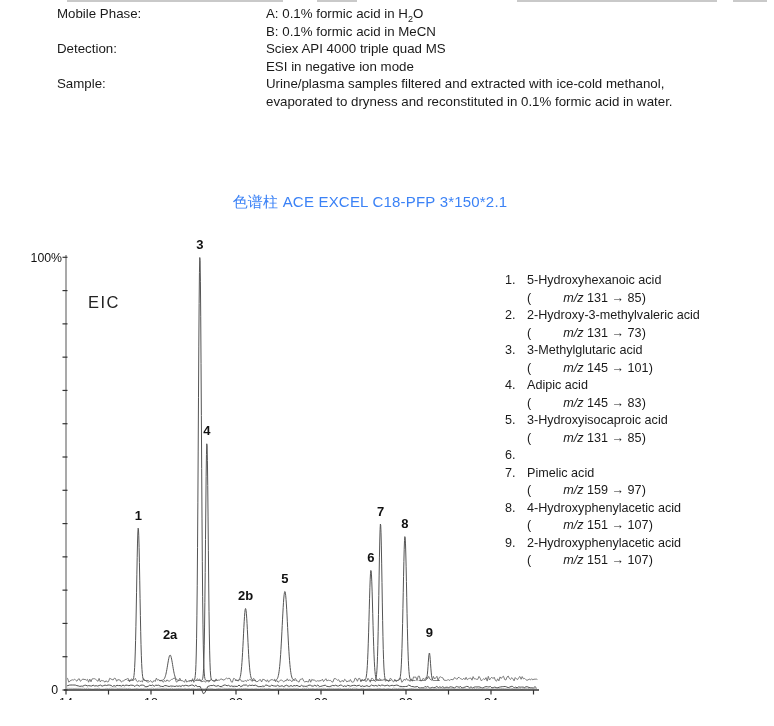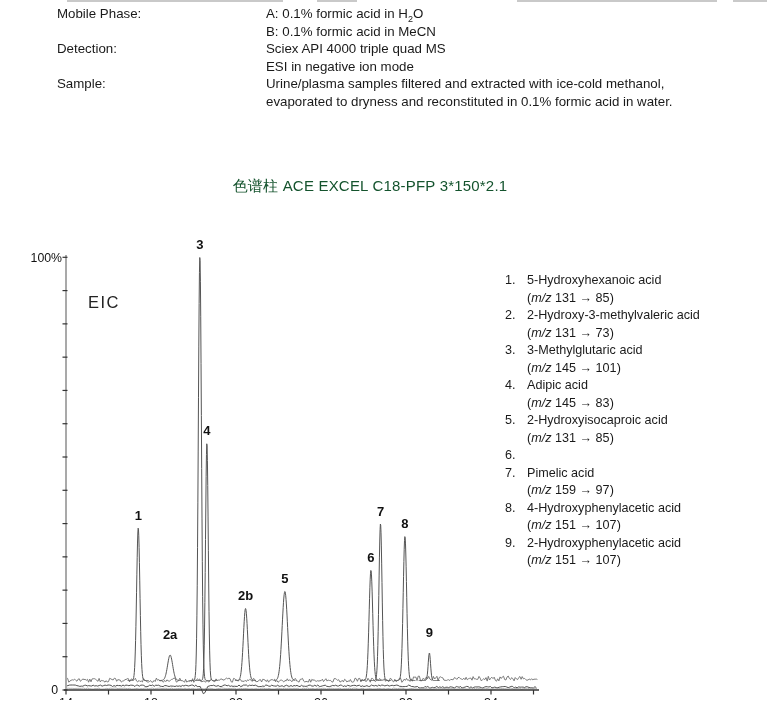--- a/index.html
+++ b/index.html
@@ -20,21 +20,21 @@
   
   .column-title{position:absolute;left:0;top:177px;width:740px;text-align:center;
     font-size:15px;letter-spacing:.2px;}
   
   .chrom{position:absolute;left:0;top:228px;width:560px;height:498px;}
   svg text{font-family:"Liberation Sans","DejaVu Sans",sans-serif;}
   
   .legend{position:absolute;left:505px;top:272px;width:266px;font-size:12.6px;line-height:17.5px;}
   .li{display:flex;margin:0;}
   .li .num{width:22px;flex:0 0 22px;}
-  .li .mz i{}
+  .li .mz i{margin-left:32px;}
 </style>
 </head>
 <body>
 
 <div class="page">
 
   <div>
     <div class="remnant" style="left:67px;width:216px;"></div>
     <div class="remnant" style="left:317px;width:40px;"></div>
     <div class="remnant" style="left:517px;width:200px;"></div>
@@ -59,21 +59,21 @@
     <div class="cond-row">
       <div class="cond-label">Sample:</div>
       <div class="cond-values">
         <div>Urine/plasma samples filtered and extracted with ice-cold methanol,</div>
         <div>evaporated to dryness and reconstituted in 0.1% formic acid in water.</div>
       </div>
     </div>
   </div>
 
 
-  <div class="column-title" style="color: #14532d;">色谱柱 ACE EXCEL C18-PFP 3*150*2.1</div>
+  <div class="column-title" style="color: #3b82f6; margin-top: 16px;">色谱柱 ACE EXCEL C18-PFP 3*150*2.1</div>
 
   <div class="chrom">
     <svg width="560" height="498" viewBox="0 0 560 498">
       <g id="traces">
           <polyline points="66.4,450.1 67.6,450.4 68.8,454.2 69.9,453.0 71.1,452.3 72.3,451.8 73.4,452.1 74.6,451.1 75.8,452.4 76.9,453.2 78.1,451.2 79.3,450.8 80.4,453.3 81.6,452.3 82.8,450.9 84.0,451.6 85.1,451.3 86.3,452.3 87.5,451.3 88.6,454.2 89.8,451.1 91.0,453.8 92.1,450.9 93.3,450.7 94.5,450.7 95.6,451.3 96.8,452.4 98.0,453.3 99.1,450.4 100.3,453.9 101.5,452.4 102.7,452.7 103.8,453.0 105.0,454.2 106.2,452.7 107.3,454.0 108.5,453.6 109.7,450.3 110.8,450.8 112.0,451.6 113.2,451.9 114.3,450.2 115.5,450.5 116.7,453.3 117.8,451.6 119.0,451.9 120.2,452.1 121.4,454.1 122.5,453.1 123.7,453.0 124.9,451.5 126.0,451.6 127.2,450.7 128.4,450.7 129.5,453.9 130.7,451.5 131.9,450.9 133.0,452.8 134.2,451.5 135.4,450.3 136.5,453.0 137.7,454.0 138.9,452.4 140.1,453.6 141.2,452.9 142.4,454.0 143.6,450.6 144.7,452.3 145.9,452.8 147.1,453.8 148.2,454.1 149.4,453.6 150.6,452.6 151.7,454.1 152.9,454.2 154.1,452.4 155.2,453.5 156.4,450.1 157.6,452.3 158.8,451.5 159.9,453.1 161.1,452.4 162.3,453.3 163.4,454.2 164.6,452.4 165.8,453.6 166.9,451.9 168.1,452.8 169.3,453.2 170.4,452.4 171.6,451.4 172.8,451.1 173.9,450.1 175.1,450.2 176.3,454.1 177.5,453.6 178.6,452.7 179.8,450.2 181.0,452.7 182.1,452.6 183.3,453.1 184.5,454.3 185.6,451.3 186.8,454.2 188.0,452.8 189.1,453.5 190.3,452.7 191.5,453.6 192.6,450.7 193.8,454.3 195.0,452.2 196.2,452.5 197.3,450.8 198.5,451.8 199.7,451.0 200.8,453.5 202.0,453.7 203.2,453.2 204.3,452.9 205.5,454.3 206.7,452.7 207.8,453.2 209.0,454.1 210.2,452.2 211.3,451.1 212.5,452.6 213.7,453.4 214.9,453.7 216.0,450.9 217.2,452.4 218.4,452.1 219.5,452.3 220.7,450.9 221.9,451.2 223.0,451.9 224.2,452.1 225.4,450.8 226.5,450.1 227.7,450.8 228.9,450.2 230.0,450.6 231.2,453.8 232.4,454.2 233.6,450.4 234.7,450.8 235.9,451.8 237.1,452.2 238.2,453.2 239.4,451.6 240.6,451.6 241.7,453.4 242.9,453.1 244.1,453.5 245.2,452.3 246.4,453.5 247.6,451.8 248.7,452.5 249.9,451.3 251.1,452.3 252.3,453.4 253.4,450.4 254.6,451.2 255.8,453.6 256.9,453.6 258.1,453.4 259.3,451.9 260.4,451.6 261.6,454.0 262.8,451.2 263.9,451.6 265.1,452.1 266.3,453.6 267.4,451.8 268.6,454.2 269.8,452.4 271.0,451.9 272.1,451.5 273.3,452.4 274.5,451.3 275.6,453.8 276.8,452.5 278.0,454.2 279.1,453.6 280.3,452.2 281.5,451.9 282.6,453.0 283.8,454.0 285.0,452.4 286.1,452.9 287.3,450.8 288.5,453.0 289.7,451.7 290.8,452.7 292.0,453.7 293.2,451.7 294.3,451.3 295.5,450.5 296.7,453.0 297.8,453.2 299.0,454.2 300.2,451.4 301.3,451.2 302.5,450.4 303.7,453.1 304.8,454.0 306.0,453.4 307.2,453.6 308.4,454.1 309.5,451.1 310.7,454.2 311.9,451.3 313.0,452.4 314.2,451.7 315.4,453.1 316.5,453.3 317.7,452.7 318.9,453.1 320.0,452.7 321.2,452.6 322.4,451.2 323.5,453.6 324.7,452.1 325.9,450.7 327.1,453.1 328.2,452.0 329.4,452.5 330.6,452.4 331.7,453.8 332.9,454.1 334.1,450.7 335.2,450.5 336.4,451.3 337.6,452.3 338.7,451.7 339.9,453.9 341.1,453.7 342.2,452.3 343.4,453.9 344.6,451.3 345.8,452.2 346.9,454.0 348.1,452.9 349.3,453.4 350.4,451.5 351.6,453.9 352.8,454.2 353.9,453.6 355.1,450.1 356.3,450.8 357.4,453.3 358.6,450.5 359.8,450.4 360.9,453.9 362.1,451.2 363.3,452.6 364.5,451.2 365.6,453.4 366.8,453.1 368.0,450.3 369.1,452.0 370.3,454.2 371.5,450.4 372.6,450.5 373.8,451.7 375.0,453.4 376.1,453.0 377.3,451.2 378.5,452.2 379.6,450.5 380.8,452.1 382.0,451.9 383.2,452.4 384.3,450.8 385.5,453.3 386.7,451.4 387.8,453.0 389.0,453.6 390.2,450.3 391.3,450.9 392.5,453.1 393.7,453.9 394.8,451.3 396.0,453.6 397.2,452.8 398.3,451.5 399.5,450.5 400.7,450.5 401.9,454.3 403.0,453.0 404.2,451.2 405.4,452.3 406.5,450.4 407.7,452.3 408.9,451.9 410.0,453.4 411.2,450.8 412.4,453.2 413.5,448.9 414.7,449.2 415.9,449.1 417.0,452.6 418.2,448.2 419.4,448.2 420.6,452.9 421.7,452.8 422.9,450.5 424.1,451.0 425.2,451.7 426.4,448.9 427.6,450.7 428.7,448.4 429.9,451.1 431.1,451.8 432.2,452.4 433.4,448.4 434.6,451.0 435.7,449.9 436.9,448.3 438.1,452.8 439.3,449.4 440.4,448.8 441.6,449.5 442.8,449.8 443.9,452.1 445.1,452.3 446.3,452.5 447.4,452.0 448.6,451.7 449.8,452.5 450.9,451.3 452.1,451.7 453.3,451.6 454.4,449.6 455.6,450.1 456.8,451.4 458.0,449.7 459.1,449.3 460.3,450.6 461.5,451.1 462.6,451.5 463.8,450.2 465.0,451.7 466.1,449.3 467.3,451.8 468.5,450.7 469.6,450.3 470.8,450.0 472.0,452.2 473.1,448.6 474.3,450.9 475.5,450.8 476.7,451.4 477.8,451.3 479.0,448.4 480.2,450.2 481.3,452.9 482.5,451.7 483.7,450.7 484.8,451.6 486.0,449.6 487.2,453.1 488.3,448.3 489.5,452.0 490.7,450.3 491.8,449.2 493.0,450.6 494.2,449.2 495.4,452.4 496.5,453.2 497.7,450.8 498.9,452.9 500.0,448.9 501.2,450.5 502.4,448.9 503.5,448.2 504.7,451.6 505.9,452.0 507.0,449.1 508.2,448.0 509.4,450.5 510.5,451.5 511.7,449.6 512.9,450.8 514.1,452.9 515.2,449.5 516.4,450.9 517.6,451.6 518.7,449.6 519.9,448.5 521.1,451.3 522.2,448.6 523.4,450.8 524.6,450.4 525.7,451.5 526.9,452.3 528.1,451.9 529.2,451.0 530.4,452.0 531.6,450.7 532.8,451.9 533.9,451.2 535.1,451.2 536.3,451.1 537.4,451.5" fill="none" stroke="#6d6d6d" stroke-width="0.9"></polyline>
           <polyline points="66.4,457.9 67.9,457.6 69.4,457.1 70.9,457.0 72.4,457.0 73.9,457.0 75.4,457.1 76.8,457.6 78.3,457.9 79.8,458.4 81.3,458.1 82.8,458.2 84.3,457.4 85.8,457.2 87.3,457.9 88.7,457.6 90.2,457.9 91.7,458.0 93.2,457.2 94.7,458.0 96.2,457.7 97.7,458.1 99.2,457.5 100.6,457.1 102.1,458.2 103.6,457.6 105.1,457.1 106.6,457.5 108.1,457.0 109.6,457.1 111.1,457.4 112.5,458.5 114.0,457.6 115.5,458.2 117.0,457.3 118.5,457.6 120.0,457.5 121.5,458.1 123.0,457.0 124.4,457.9 125.9,457.1 127.4,457.3 128.9,457.7 130.4,457.2 131.9,457.2 133.4,457.4 134.9,458.5 136.3,457.1 137.8,457.2 139.3,458.2 140.8,457.2 142.3,457.1 143.8,457.4 145.3,458.5 146.8,458.6 148.2,458.3 149.7,457.2 151.2,457.6 152.7,457.0 154.2,458.3 155.7,457.2 157.2,457.4 158.7,457.2 160.1,458.1 161.6,458.4 163.1,458.6 164.6,457.6 166.1,457.6 167.6,458.1 169.1,458.5 170.6,458.0 172.0,458.1 173.5,458.2 175.0,458.5 176.5,457.9 178.0,458.3 179.5,457.9 181.0,458.4 182.5,457.4 183.9,458.0 185.4,457.3 186.9,457.5 188.4,458.0 189.9,457.6 191.4,457.1 192.9,457.1 194.4,458.3 195.8,457.2 197.3,458.5 198.8,458.5 200.3,458.6 201.8,462.3 203.3,465.7 204.8,464.8 206.3,461.9 207.7,458.5 209.2,458.0 210.7,457.5 212.2,457.6 213.7,457.2 215.2,458.0 216.7,458.2 218.2,457.5 219.6,458.4 221.1,458.6 222.6,457.9 224.1,457.0 225.6,457.1 227.1,457.8 228.6,457.3 230.1,458.4 231.5,457.9 233.0,458.4 234.5,458.2 236.0,458.4 237.5,458.4 239.0,457.0 240.5,458.4 242.0,458.2 243.4,457.1 244.9,457.1 246.4,457.0 247.9,458.3 249.4,457.2 250.9,457.5 252.4,457.2 253.9,457.6 255.3,457.1 256.8,457.8 258.3,458.6 259.8,458.6 261.3,458.5 262.8,458.0 264.3,458.4 265.8,457.0 267.2,457.3 268.7,458.1 270.2,458.3 271.7,457.2 273.2,457.8 274.7,458.0 276.2,458.2 277.7,457.2 279.1,458.3 280.6,458.2 282.1,457.7 283.6,458.6 285.1,457.8 286.6,457.2 288.1,458.1 289.6,458.3 291.0,457.5 292.5,458.4 294.0,457.5 295.5,457.9 297.0,457.4 298.5,458.2 300.0,458.6 301.5,457.3 302.9,458.2 304.4,458.2 305.9,458.4 307.4,458.0 308.9,457.2 310.4,457.2 311.9,458.1 313.4,458.1 314.8,457.2 316.3,458.2 317.8,457.0 319.3,458.4 320.8,458.4 322.3,457.9 323.8,457.5 325.3,457.2 326.7,458.3 328.2,458.5 329.7,458.6 331.2,458.0 332.7,457.4 334.2,457.8 335.7,457.2 337.2,458.0 338.6,458.0 340.1,457.1 341.6,457.1 343.1,458.6 344.6,457.8 346.1,458.5 347.6,457.3 349.1,457.7 350.5,458.2 352.0,457.7 353.5,457.4 355.0,457.3 356.5,458.0 358.0,457.5 359.5,457.3 361.0,458.6 362.4,457.8 363.9,458.5 365.4,458.2 366.9,457.6 368.4,458.4 369.9,458.4 371.4,457.0 372.9,457.6 374.3,457.9 375.8,457.4 377.3,458.2 378.8,457.0 380.3,457.9 381.8,457.0 383.3,457.3 384.8,457.9 386.2,457.5 387.7,457.2 389.2,458.1 390.7,457.6 392.2,457.3 393.7,457.7 395.2,457.4 396.7,457.1 398.1,457.4 399.6,458.3 401.1,458.4 402.6,458.6 404.1,458.6 405.6,458.5 407.1,458.4 408.6,457.1 410.0,457.6 411.5,458.5 413.0,458.6 414.5,459.0 416.0,458.8 417.5,458.5 419.0,459.9 420.5,459.9 421.9,459.7 423.4,460.0 424.9,458.5 426.4,459.1 427.9,458.5 429.4,459.9 430.9,460.0 432.4,459.3 433.8,459.8 435.3,459.4 436.8,458.4 438.3,459.6 439.8,458.9 441.3,459.5 442.8,458.7 444.3,459.8 445.7,459.3 447.2,459.2 448.7,459.7 450.2,458.8 451.7,459.0 453.2,459.4 454.7,459.9 456.2,458.6 457.6,458.8 459.1,459.3 460.6,458.5 462.1,460.0 463.6,459.4 465.1,459.1 466.6,458.4 468.1,458.6 469.5,459.8 471.0,458.8 472.5,460.0 474.0,459.2 475.5,458.9 477.0,459.0 478.5,458.8 480.0,459.1 481.4,459.7 482.9,460.0 484.4,459.1 485.9,458.6 487.4,458.8 488.9,459.0 490.4,458.5 491.9,459.9 493.3,459.5 494.8,459.1 496.3,459.6 497.8,459.7 499.3,459.2 500.8,458.9 502.3,458.7 503.8,458.6 505.2,458.5 506.7,459.0 508.2,459.6 509.7,459.1 511.2,458.4 512.7,458.4 514.2,459.9 515.7,459.1 517.1,459.8 518.6,458.9 520.1,459.2 521.6,459.1 523.1,459.1 524.6,459.5 526.1,458.7 527.6,458.8 529.0,459.5 530.5,459.7 532.0,459.9 533.5,459.9 535.0,458.6 536.5,460.0" fill="none" stroke="#3c3c3c" stroke-width="0.9"></polyline>
           <polyline points="66.4,460.3 68.3,460.2 70.2,460.4 72.2,460.3 74.1,460.5 76.0,460.4 77.9,460.4 79.8,460.4 81.7,460.3 83.6,460.1 85.5,460.8 87.5,460.1 89.4,460.7 91.3,460.9 93.2,461.1 95.1,460.6 97.0,460.8 98.9,460.1 100.8,461.1 102.8,461.0 104.7,460.9 106.6,460.4 108.5,460.7 110.4,460.2 112.3,460.4 114.2,460.1 116.1,460.1 118.1,460.7 120.0,460.3 121.9,460.4 123.8,460.2 125.7,460.4 127.6,460.7 129.5,460.4 131.4,461.0 133.4,460.9 135.3,460.7 137.2,460.4 139.1,461.0 141.0,460.6 142.9,460.9 144.8,460.1 146.7,460.1 148.7,460.9 150.6,460.4 152.5,460.1 154.4,460.9 156.3,460.5 158.2,460.3 160.1,460.2 162.0,460.7 164.0,460.3 165.9,460.3 167.8,460.8 169.7,460.7 171.6,460.2 173.5,460.9 175.4,460.7 177.3,460.6 179.3,460.5 181.2,460.3 183.1,461.0 185.0,460.2 186.9,461.0 188.8,460.4 190.7,461.0 192.6,460.4 194.6,460.9 196.5,461.0 198.4,460.5 200.3,460.6 202.2,460.5 204.1,461.0 206.0,460.3 207.9,460.5 209.9,460.3 211.8,460.5 213.7,461.0 215.6,461.1 217.5,460.6 219.4,460.5 221.3,460.1 223.2,460.2 225.2,460.5 227.1,460.7 229.0,460.5 230.9,460.7 232.8,460.3 234.7,460.3 236.6,461.1 238.5,460.7 240.5,460.2 242.4,460.8 244.3,460.5 246.2,460.5 248.1,460.8 250.0,461.0 251.9,460.7 253.8,461.0 255.8,460.6 257.7,460.9 259.6,461.0 261.5,460.3 263.4,460.2 265.3,460.7 267.2,460.8 269.1,460.4 271.1,461.0 273.0,461.0 274.9,461.0 276.8,460.5 278.7,460.3 280.6,460.6 282.5,460.8 284.4,460.2 286.4,460.6 288.3,460.3 290.2,460.4 292.1,460.8 294.0,460.3 295.9,460.7 297.8,460.4 299.7,461.1 301.7,460.9 303.6,460.2 305.5,460.7 307.4,460.1 309.3,460.7 311.2,460.7 313.1,460.5 315.0,461.0 317.0,460.5 318.9,460.1 320.8,460.7 322.7,460.3 324.6,460.4 326.5,461.0 328.4,460.4 330.3,460.4 332.3,460.3 334.2,460.8 336.1,460.7 338.0,460.7 339.9,460.2 341.8,461.1 343.7,460.7 345.6,460.7 347.6,460.7 349.5,460.2 351.4,460.9 353.3,460.2 355.2,460.2 357.1,460.7 359.0,461.1 360.9,460.7 362.9,460.3 364.8,461.1 366.7,460.9 368.6,460.7 370.5,460.6 372.4,461.0 374.3,460.9 376.2,460.9 378.2,460.4 380.1,460.5 382.0,461.0 383.9,460.5 385.8,461.1 387.7,460.5 389.6,460.7 391.5,461.1 393.5,460.1 395.4,460.4 397.3,460.8 399.2,460.4 401.1,460.2 403.0,460.4 404.9,461.0 406.8,461.1 408.8,460.9 410.7,460.4 412.6,460.6 414.5,461.0 416.4,460.9 418.3,461.0 420.2,460.7 422.1,460.3 424.1,460.6 426.0,460.6 427.9,461.1 429.8,460.8 431.7,461.0 433.6,461.0 435.5,460.7 437.4,460.1 439.4,460.4 441.3,460.2 443.2,460.5 445.1,460.5 447.0,460.9 448.9,460.3 450.8,460.3 452.7,460.4 454.7,460.9 456.6,461.1 458.5,460.9 460.4,460.4 462.3,460.3 464.2,460.8 466.1,461.0 468.1,461.1 470.0,460.3 471.9,460.1 473.8,460.1 475.7,461.1 477.6,460.2 479.5,460.5 481.4,461.0 483.4,460.4 485.3,460.2 487.2,460.5 489.1,461.0 491.0,461.0 492.9,460.6 494.8,461.1 496.7,460.5 498.7,460.6 500.6,460.7 502.5,460.5 504.4,460.7 506.3,460.8 508.2,461.0 510.1,460.1 512.0,460.4 514.0,461.0 515.9,460.5 517.8,460.4 519.7,460.3 521.6,461.1 523.5,460.6 525.4,460.4 527.3,460.1 529.3,460.8 531.2,460.2 533.1,460.6 535.0,460.2 536.9,460.4" fill="none" stroke="#9a9a9a" stroke-width="0.8"></polyline>
           <polyline points="127.62,452.50 127.94,452.50 128.26,452.50 128.58,452.50 128.90,452.50 129.22,452.50 129.54,452.50 129.86,452.50 130.18,452.50 130.49,452.50 130.81,452.50 131.13,452.49 131.45,452.48 131.77,452.45 132.09,452.39 132.41,452.26 132.73,452.03 133.04,451.60 133.36,450.85 133.68,449.58 134.00,447.52 134.32,444.34 134.64,439.63 134.96,432.97 135.28,423.98 135.59,412.42 135.91,398.31 136.23,382.00 136.55,364.24 136.87,346.18 137.19,329.26 137.51,315.05 137.83,305.00 138.14,300.19 138.46,301.16 138.78,307.81 139.10,319.39 139.42,334.68 139.74,352.15 140.06,370.25 140.38,387.64 140.69,403.29 141.01,416.57 141.33,427.26 141.65,435.43 141.97,441.40 142.29,445.55 142.61,448.32 142.93,450.08 143.24,451.15 143.56,451.77 143.88,452.13 144.20,452.31 144.52,452.41 144.84,452.46 145.16,452.48 145.48,452.49 145.79,452.50 146.11,452.50 146.43,452.50 146.75,452.50 147.07,452.50 147.39,452.50 147.71,452.50 148.03,452.50 148.34,452.50 148.66,452.50" fill="none" stroke="#555" stroke-width="1"></polyline>
           <polyline points="159.50,452.50 159.82,452.49 160.14,452.49 160.46,452.48 160.78,452.47 161.09,452.46 161.41,452.43 161.73,452.40 162.05,452.35 162.37,452.27 162.69,452.17 163.01,452.02 163.33,451.82 163.64,451.55 163.96,451.20 164.28,450.75 164.60,450.17 164.92,449.46 165.24,448.58 165.56,447.54 165.88,446.32 166.19,444.92 166.51,443.35 166.83,441.62 167.15,439.78 167.47,437.86 167.79,435.92 168.11,434.01 168.43,432.21 168.74,430.59 169.06,429.21 169.38,428.14 169.70,427.42 170.02,427.08 170.34,427.15 170.66,427.62 170.98,428.46 171.29,429.64 171.61,431.11 171.93,432.80 172.25,434.64 172.57,436.56 172.89,438.51 173.21,440.41 173.53,442.21 173.84,443.89 174.16,445.40 174.48,446.75 174.80,447.91 175.12,448.89 175.44,449.71 175.76,450.38 176.08,450.91 176.39,451.33 176.71,451.65 177.03,451.89 177.35,452.07 177.67,452.21 177.99,452.30 178.31,452.37 178.63,452.41 178.94,452.44 179.26,452.46 179.58,452.48 179.90,452.49 180.22,452.49 180.54,452.49" fill="none" stroke="#555" stroke-width="1"></polyline>
           <polyline points="189.25,452.50 189.57,452.50 189.89,452.50 190.21,452.50 190.53,452.50 190.84,452.50 191.16,452.50 191.48,452.50 191.80,452.50 192.12,452.50 192.44,452.50 192.76,452.49 193.08,452.48 193.39,452.44 193.71,452.37 194.03,452.20 194.35,451.85 194.67,451.16 194.99,449.85 195.31,447.48 195.63,443.37 195.94,436.61 196.26,426.01 196.58,410.21 196.90,387.84 197.22,357.82 197.54,319.72 197.86,274.15 198.18,223.06 198.49,169.81 198.81,118.93 199.13,75.52 199.45,44.47 199.77,29.52 200.09,32.55 200.41,53.18 200.73,88.84 201.04,135.32 201.36,187.54 201.68,240.52 202.00,290.08 202.32,333.30 202.64,368.72 202.96,396.11 203.28,416.14 203.59,430.05 203.91,439.23 204.23,444.98 204.55,448.42 204.87,450.38 205.19,451.45 205.51,452.00 205.83,452.27 206.14,452.40 206.46,452.46 206.78,452.48 207.10,452.49 207.42,452.50 207.74,452.50 208.06,452.50 208.38,452.50 208.69,452.50 209.01,452.50 209.33,452.50 209.65,452.50 209.97,452.50 210.29,452.50" fill="none" stroke="#555" stroke-width="1"></polyline>
@@ -169,21 +169,21 @@
       <span class="num">4.</span>
       <span class="body">
         <span class="nm">Adipic acid</span><br>
         <span class="mz">(<i class="mzi">m/z</i> <span class="pre">145</span> <span class="arr">→</span> <span class="prod">83</span>)</span>
       </span>
     </div>
 
     <div class="li">
       <span class="num">5.</span>
       <span class="body">
-        <span class="nm">2-Hydroxyisocaproic acid</span><br>
+        <span class="nm">3-Hydroxyisocaproic acid</span><br>
         <span class="mz">(<i class="mzi">m/z</i> <span class="pre">131</span> <span class="arr">→</span> <span class="prod">85</span>)</span>
       </span>
     </div>
 
     <div class="li">
       <span class="num">6.</span>
     </div>
 
     <div class="li">
       <span class="num">7.</span>

